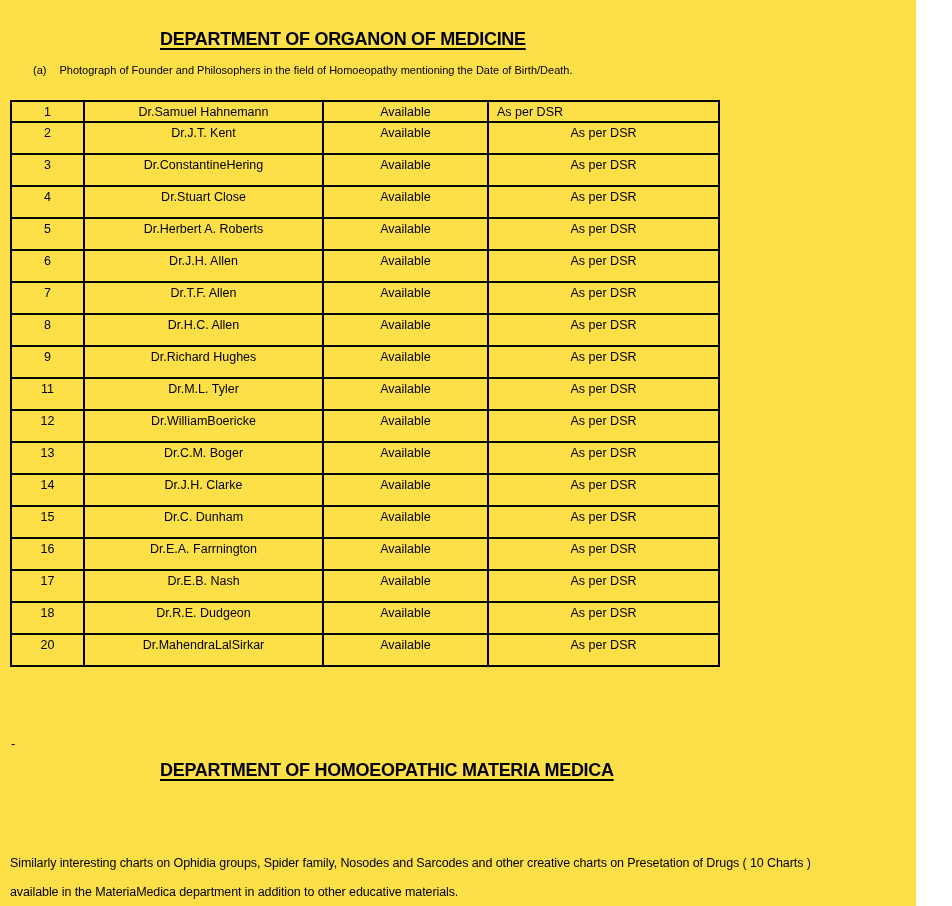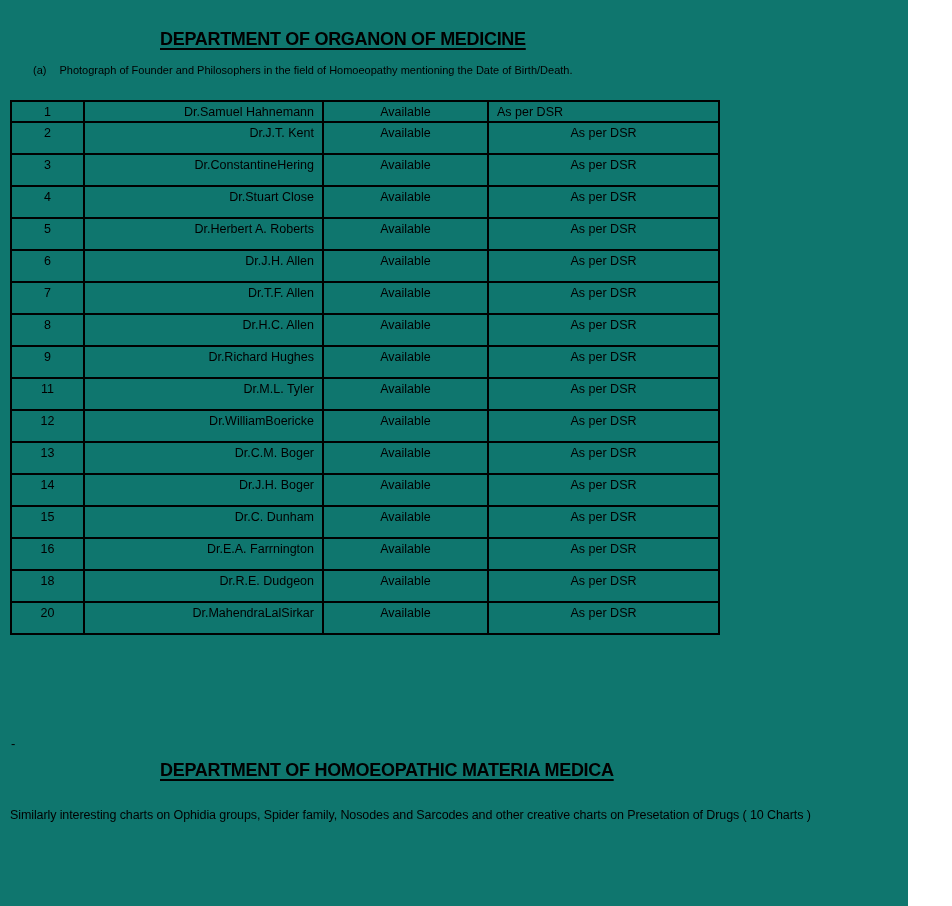--- a/index.html
+++ b/index.html
@@ -10,22 +10,23 @@
   body {
     width: 952px;
     height: 906px;
     color: #000000;
     font-family: "Liberation Sans", sans-serif;
   }
   .sheet {
     position: relative;
     width: 908px;
     height: 906px;
-    background: #0f766e;
+    background: #fde047;
     overflow: hidden;
+    padding-left: 8px;
   }
   .heading {
     position: absolute;
     left: 160px;
     font-size: 18px;
     font-weight: bold;
     letter-spacing: -0.3px;
     white-space: nowrap;
     text-decoration: underline;
     text-decoration-thickness: 2px;
@@ -56,42 +57,42 @@
     font-size: 12.5px;
     line-height: 16px;
     padding: 2px 8px 0 8px;
     vertical-align: top;
     overflow: hidden;
   }
   table.availability tr { height: 32px; }
   table.availability tr:first-child { height: 21px; }
   table.availability tr:first-child td { vertical-align: middle; padding-top: 0; }
   table.availability td:nth-child(1) { text-align: center; }
-  table.availability td:nth-child(2) { text-align: right; }
+  table.availability td:nth-child(2) { text-align: center; }
   table.availability td:nth-child(3) { text-align: center; }
   table.availability td:nth-child(4) { text-align: center; }
   table.availability tr:first-child td:nth-child(4) { text-align: left; }
 
   .trailing-dash {
     position: absolute;
     left: 11px;
     top: 736px;
     font-size: 13px;
   }
   .para {
     position: absolute;
     left: 10px;
     width: 942px;
     font-size: 12.5px;
     letter-spacing: -0.1px;
     white-space: nowrap;
     overflow: hidden;
   }
   #para-0 { top: 800px; }
-  #para-1 { top: 792px; margin-top: 16px; }
+  #para-1 { top: 840px; margin-top: 16px; }
   #para-2 { top: 872px; }
 </style>
 </head>
 <body>
 
 <div class="sheet">
 
   <div class="heading" id="heading-organon">DEPARTMENT OF ORGANON OF MEDICINE</div>
 
   <div class="intro">
@@ -174,50 +175,57 @@
           <td>As per DSR</td>
         </tr>
         <tr>
           <td>13</td>
           <td>Dr.C.M. Boger</td>
           <td>Available</td>
           <td>As per DSR</td>
         </tr>
         <tr>
           <td>14</td>
-          <td>Dr.J.H. Boger</td>
+          <td>Dr.J.H. Clarke</td>
           <td>Available</td>
           <td>As per DSR</td>
         </tr>
         <tr>
           <td>15</td>
           <td>Dr.C. Dunham</td>
           <td>Available</td>
           <td>As per DSR</td>
         </tr>
         <tr>
           <td>16</td>
           <td>Dr.E.A. Farrnington</td>
           <td>Available</td>
           <td>As per DSR</td>
         </tr>
         <tr>
+          <td>17</td>
+          <td>Dr.E.B. Nash</td>
+          <td>Available</td>
+          <td>As per DSR</td>
+        </tr>
+        <tr>
           <td>18</td>
           <td>Dr.R.E. Dudgeon</td>
           <td>Available</td>
           <td>As per DSR</td>
         </tr>
         <tr>
           <td>20</td>
           <td>Dr.MahendraLalSirkar</td>
           <td>Available</td>
           <td>As per DSR</td>
         </tr>
       </tbody>
   </table>
 
   <div class="trailing-dash">-</div>
 
   <div class="heading" id="heading-materia">DEPARTMENT OF HOMOEOPATHIC MATERIA MEDICA</div>
 
   <p class="para" id="para-1">Similarly interesting charts on Ophidia groups, Spider family, Nosodes and Sarcodes and other creative charts on Presetation of Drugs ( 10 Charts )</p>
+  <p class="para" id="para-2">available in the MateriaMedica department in addition to other educative materials.</p>
 
 </div>
 
 </body></html>

